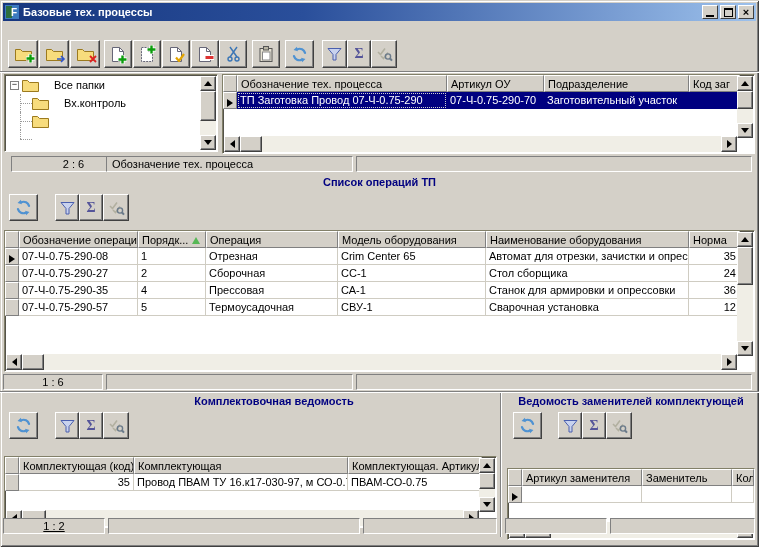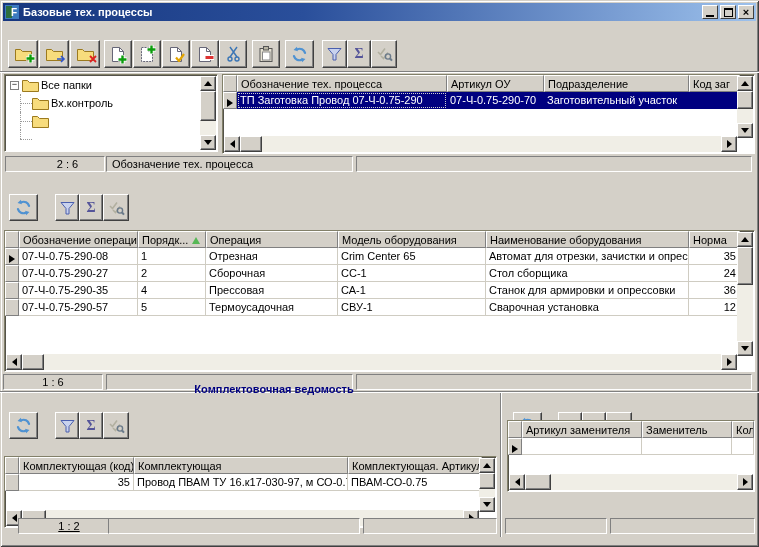--- a/index.html
+++ b/index.html
@@ -63,21 +63,21 @@
   .t-lf{border-top:4px solid transparent;border-bottom:4px solid transparent;border-right:5px solid #000;}
   .t-rt{border-top:4px solid transparent;border-bottom:4px solid transparent;border-left:5px solid #000;}
   
   .titem{height:18px;display:flex;align-items:center;white-space:nowrap;position:relative;}
   .expander{width:9px;height:9px;border:1px solid #808080;background:#fff;margin:0 3px 0 4px;
     font:9px "Liberation Mono",monospace;line-height:7px;text-align:center;}
   .titem.child{padding-left:26px;}
   .titem.child::before{content:"";position:absolute;left:14px;top:0;bottom:0;border-left:1px dotted #9a9a9a;}
   .titem.child::after{content:"";position:absolute;left:14px;top:9px;width:12px;border-top:1px dotted #9a9a9a;}
   .titem.child.last::before{bottom:9px;}
-  .tlabel{margin-left:0;padding:1px 2px;text-align:center;}
+  .tlabel{margin-left:13px;padding:1px 2px;text-align:center;}
   .tlabel.selected{background:#cfcabe;}
   
   .seg{position:absolute;height:16px;background:#d4d0c8;border:1px solid;
     border-color:#808080 #fff #fff #808080;line-height:14px;padding:0 5px;white-space:nowrap;overflow:hidden;}
   .seg.center{text-align:center;}
   
   .groove-h{position:absolute;height:0;border-top:1px solid #808080;border-bottom:1px solid #fff;}
   .groove-v{position:absolute;width:0;border-left:1px solid #808080;border-right:1px solid #fff;}
 </style>
 </head>
@@ -320,24 +320,25 @@
       <div class="sb" style="left:0;">
           <i class="tri t-lf"></i>
         </div>
       <div class="thumb" style="left:16px;width:22px;height:16px;"></div>
       <div class="sb" style="right:0;">
           <i class="tri t-rt"></i>
         </div>
     </div>
   </div>
 
-  <div class="seg center" style="left:5px;top:156px;width:100px;padding-left:30px;">2 : 6</div>
+  <div class="seg center" style="left:11px;top:156px;width:100px;padding-left:30px;">2 : 6</div>
   <div class="seg" style="left:106px;top:156px;width:247px;">Обозначение тех. процесса</div>
   <div class="seg" style="left:356px;top:156px;width:396px;"></div>
 
+  <div class="hdr" style="left:0;top:176px;width:759px;">Список операций ТП</div>
 
   <div class="tbtn" style="left:9px;top:194px;width:29px;height:27px;">
     <span class="ic">
       <svg width="17" height="17" viewBox="0 0 16 16">
           <g stroke="#4f92d2" stroke-width="2.1" fill="none" stroke-linecap="round">
             <path d="M13.2 6.5A5.4 5.4 0 0 0 6 3"></path>
             <path d="M2.8 9.5A5.4 5.4 0 0 0 10 13"></path>
           </g>
           <polygon points="5.6,.8 6.4,5 2.4,3.8" fill="#4f92d2"></polygon>
           <polygon points="10.4,15.2 9.6,11 13.6,12.2" fill="#4f92d2"></polygon>
@@ -448,21 +449,21 @@
     </div>
   </div>
 
   <div class="seg center" style="left:3px;top:374px;width:100px;">1 : 6</div>
   <div class="seg" style="left:106px;top:374px;width:247px;"></div>
   <div class="seg" style="left:356px;top:374px;width:396px;"></div>
 
   <div class="groove-h" style="left:0;top:391px;width:759px;"></div>
   <div class="groove-v" style="left:500px;top:393px;height:144px;"></div>
 
-  <div class="hdr" style="left:0;top:383px;width:548px;">Комплектовочная ведомость</div>
+  <div class="hdr" style="left:0;top:395px;width:548px;">Комплектовочная ведомость</div>
 
   <div class="tbtn" style="left:9px;top:412px;width:29px;height:27px;">
     <span class="ic">
       <svg width="17" height="17" viewBox="0 0 16 16">
           <g stroke="#4f92d2" stroke-width="2.1" fill="none" stroke-linecap="round">
             <path d="M13.2 6.5A5.4 5.4 0 0 0 6 3"></path>
             <path d="M2.8 9.5A5.4 5.4 0 0 0 10 13"></path>
           </g>
           <polygon points="5.6,.8 6.4,5 2.4,3.8" fill="#4f92d2"></polygon>
           <polygon points="10.4,15.2 9.6,11 13.6,12.2" fill="#4f92d2"></polygon>
@@ -528,24 +529,25 @@
       <div class="sb" style="left:0;">
           <i class="tri t-lf"></i>
         </div>
       <div class="thumb" style="left:16px;width:24px;height:16px;"></div>
       <div class="sb" style="right:0;">
           <i class="tri t-rt"></i>
         </div>
     </div>
   </div>
 
-  <div class="seg center" style="left:18px;top:518px;width:102px;text-decoration:underline;">1 : 2</div>
+  <div class="seg center" style="left:3px;top:518px;width:102px;text-decoration:underline;">1 : 2</div>
   <div class="seg" style="left:108px;top:518px;width:252px;"></div>
   <div class="seg" style="left:363px;top:518px;width:134px;"></div>
 
+  <div class="hdr" style="left:503px;top:395px;width:256px;">Ведомость заменителей комплектующей</div>
 
   <div class="tbtn" style="left:513px;top:412px;width:29px;height:27px;">
     <span class="ic">
       <svg width="17" height="17" viewBox="0 0 16 16">
           <g stroke="#4f92d2" stroke-width="2.1" fill="none" stroke-linecap="round">
             <path d="M13.2 6.5A5.4 5.4 0 0 0 6 3"></path>
             <path d="M2.8 9.5A5.4 5.4 0 0 0 10 13"></path>
           </g>
           <polygon points="5.6,.8 6.4,5 2.4,3.8" fill="#4f92d2"></polygon>
           <polygon points="10.4,15.2 9.6,11 13.6,12.2" fill="#4f92d2"></polygon>
@@ -566,21 +568,21 @@
     <span class="ic">
       <svg width="17" height="16">
           <path d="M2 6l2.5 2.5L9 2.5" stroke="#b2b0a0" stroke-width="1.6" fill="none"></path>
           <path d="M5 10l2.5 2.5L12 6.5" stroke="#b2b0a0" stroke-width="1.6" fill="none"></path>
           <circle cx="12" cy="10.5" r="2.6" fill="none" stroke="#6a7a8a" stroke-width="1.4"></circle>
           <path d="M14 12.5l2 2.2" stroke="#6a7a8a" stroke-width="2"></path>
         </svg>
     </span>
   </div>
 
-  <div class="sunken" style="left:507px;top:420px;width:248px;height:72px;">
+  <div class="sunken" style="left:507px;top:468px;width:248px;height:72px;">
     <table class="grid" style="width:246px;">
       <colgroup>
           <col style="width:14px">
           <col style="width:120px">
           <col style="width:90px">
           <col style="width:22px">
         </colgroup>
     <thead>
           <tr>
             <th class="mk"></th>

